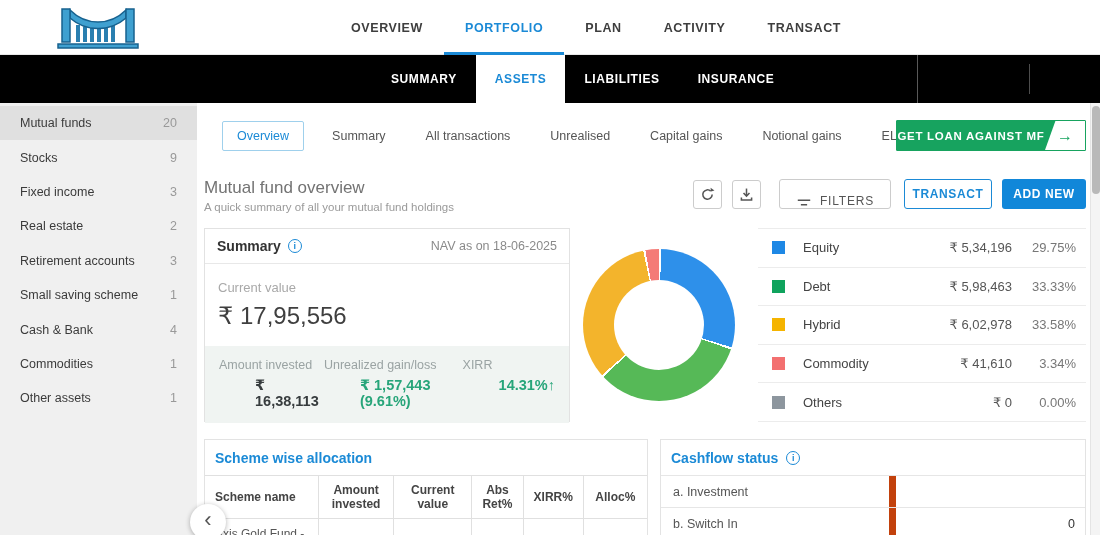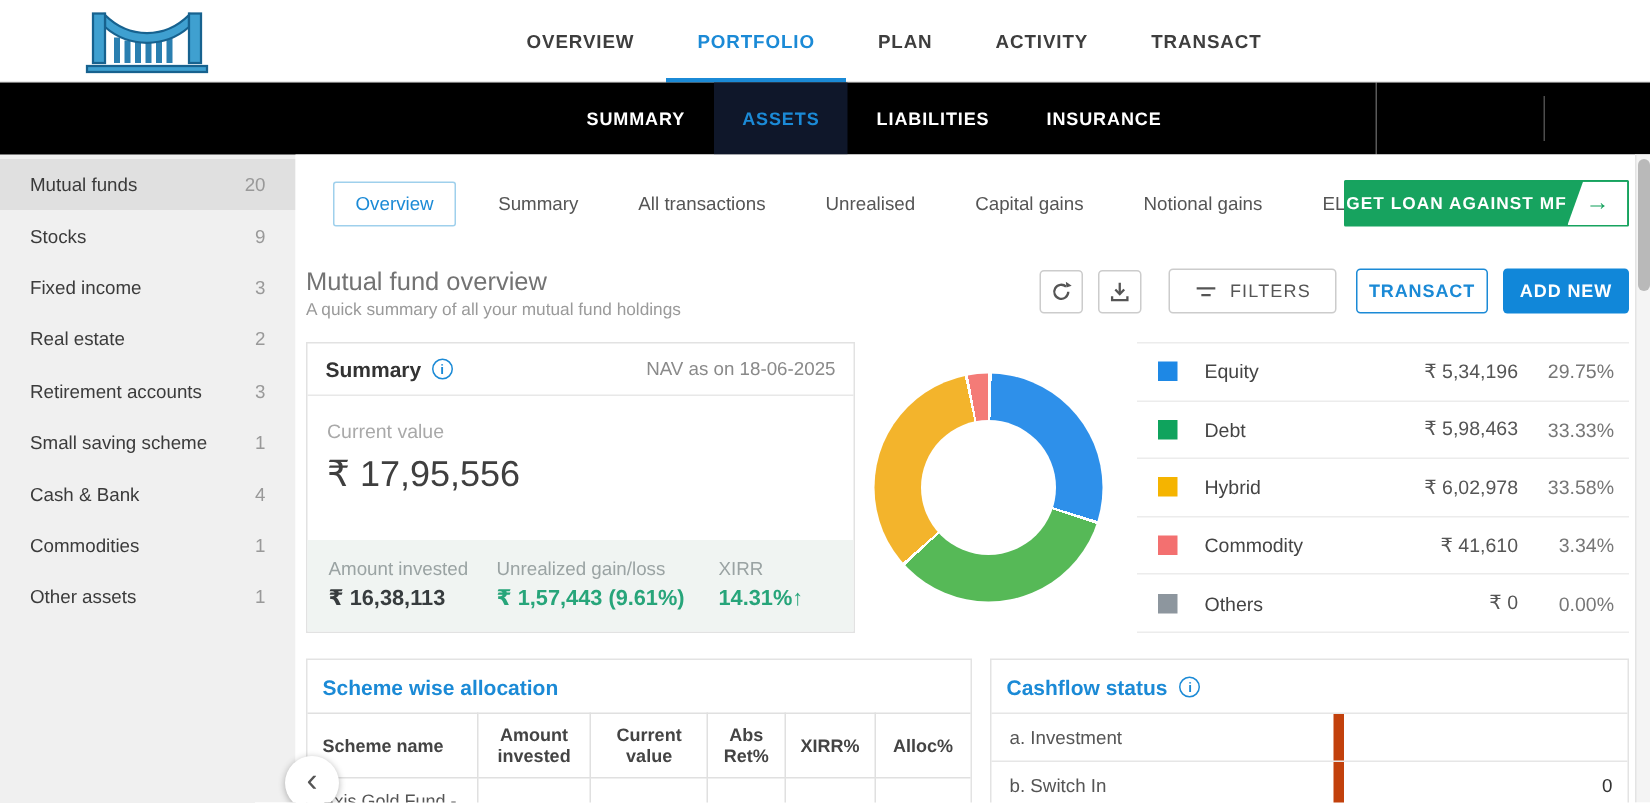--- a/index.html
+++ b/index.html
@@ -12,21 +12,21 @@
   .topnav { position:absolute; left:330px; top:0; height:55px; display:flex; }
   .topnav-item { height:55px; display:flex; align-items:center; padding:0 21px;
     font-size:12.5px; font-weight:bold; letter-spacing:.6px; color:#3e3e3e; cursor:pointer; }
   .topnav-item.active { color:#1b8ad6; border-bottom:3px solid #1b8ad6; padding-top:3px; }
 
   
   .blackbar { position:relative; height:48px; background:#000; display:flex; }
   .blackbar-items { position:absolute; left:372px; top:0; height:48px; display:flex; }
   .blackbar-item { height:48px; display:flex; align-items:center; padding:0 19px;
     font-size:12px; font-weight:bold; letter-spacing:.6px; color:#fff; cursor:pointer; }
-  .blackbar-item.active { background:#0f172a; color:#1b8ad6; }
+  .blackbar-item.active { background:#ffffff; color:#1b8ad6; }
   .bb-sep1 { position:absolute; left:917px; top:0; width:1px; height:48px; background:rgba(255,255,255,.35); }
   .bb-sep2 { position:absolute; left:1029px; top:9px; width:1px; height:30px; background:rgba(255,255,255,.30); }
 
   
   .page-body { display:flex; height:432px; }
   .sidebar { width:197px; background:#f0f0f0; padding-top:3px; flex-shrink:0; }
   .side-item { height:34.4px; display:flex; align-items:center; justify-content:space-between;
     padding:0 20px 0 20px; font-size:12.5px; color:#3b3b3b; cursor:pointer; }
   .side-item.active { background:#e0e0e0; }
   .side-count { color:#999; }
@@ -46,42 +46,42 @@
     clip-path:polygon(26% 0,100% 0,100% 100%,0 100%); }
 
   
   .sectionhead { position:relative; margin-top:27px; height:37px; }
   .sec-title { font-size:17px; color:#737373; }
   .sec-sub { font-size:11.5px; color:#9a9a9a; margin-top:3px; }
   .toolbar { position:absolute; right:14px; top:1px; display:flex; gap:10px; align-items:center; }
   .icon-btn { width:29px; height:29px; border:1px solid #ccc; border-radius:3px; background:#fff;
     display:flex; align-items:center; justify-content:center; cursor:pointer; }
   .filters-btn { height:30px; border:1px solid #ccc; border-radius:3px; background:#fff; display:flex;
-    align-items:center; gap:8px; padding:0 16px; font-size:12px; letter-spacing:.8px; color:#555; cursor:pointer; margin-left:8px; }
+    align-items:flex-end; gap:8px; padding:0 16px; font-size:12px; letter-spacing:.8px; color:#555; cursor:pointer; margin-left:8px; }
   .transact-btn { height:30px; width:88px; border:1px solid #1b8ad6; border-radius:3px; background:#fff;
     color:#1b8ad6; font-size:12px; letter-spacing:.6px; font-weight:bold; display:flex; align-items:center; justify-content:center; cursor:pointer; margin-left:3px; }
   .addnew-btn { height:30px; width:84px; border-radius:3px; background:#1187d9; color:#fff;
     font-size:12px; letter-spacing:.6px; font-weight:bold; display:flex; align-items:center; justify-content:center; cursor:pointer; }
 
   
   .row-cards { margin-top:13px; margin-right:14px; display:flex; height:194px; }
   .summary-card { width:366px; border:1px solid #e2e2e2; flex-shrink:0; display:flex; flex-direction:column; }
   .sum-head { display:flex; justify-content:space-between; align-items:center; padding:9px 12px;
     border-bottom:1px solid #e8e8e8; }
   .sum-title { font-size:14px; font-weight:bold; color:#333; display:flex; align-items:center; gap:7px; }
   .nav-date { font-size:12.5px; color:#8a8a8a; }
   .info-icon { width:14px; height:14px; border:1.4px solid #1b8ad6; border-radius:50%; color:#1b8ad6;
     font-size:9px; font-weight:bold; display:inline-flex; align-items:center; justify-content:center; font-style:normal; }
   .sum-mid { padding:16px 13px; flex:1; }
   .cv-label { font-size:13px; color:#a9a9a9; }
   .cv-value { font-size:24px; color:#3f3f3f; margin-top:7px; }
   .sum-strip { background:#f0f4f2; padding:12px 14px 14px 14px; display:flex; }
   .strip-col1 { width:112px; } .strip-col2 { width:148px; } .strip-col3 { flex:1; }
   .strip-label { font-size:12.5px; color:#9aa3a3; }
-  .strip-value { font-size:14.5px; font-weight:bold; color:#373c3e; margin-top:5px; }
+  .strip-value { font-size:14.5px; font-weight:bold; color:#373c3e; margin-top:5px;margin-left:36px; }
   .strip-value.green { color:#27a57a; }
 
   
   .donut-wrap { width:178px; flex-shrink:0; display:flex; align-items:center; justify-content:center; }
   .donut { position:relative; width:152px; height:152px; border-radius:50%; }
   .donut-hole { position:absolute; left:31px; top:31px; width:90px; height:90px; border-radius:50%; background:#fff; }
 
   
   .legend { flex:1; display:flex; flex-direction:column; border-top:1px solid #ececec; margin-left:10px; }
   .legend-row { flex:1; display:flex; align-items:center; border-bottom:1px solid #ececec; padding:0 2px; }

